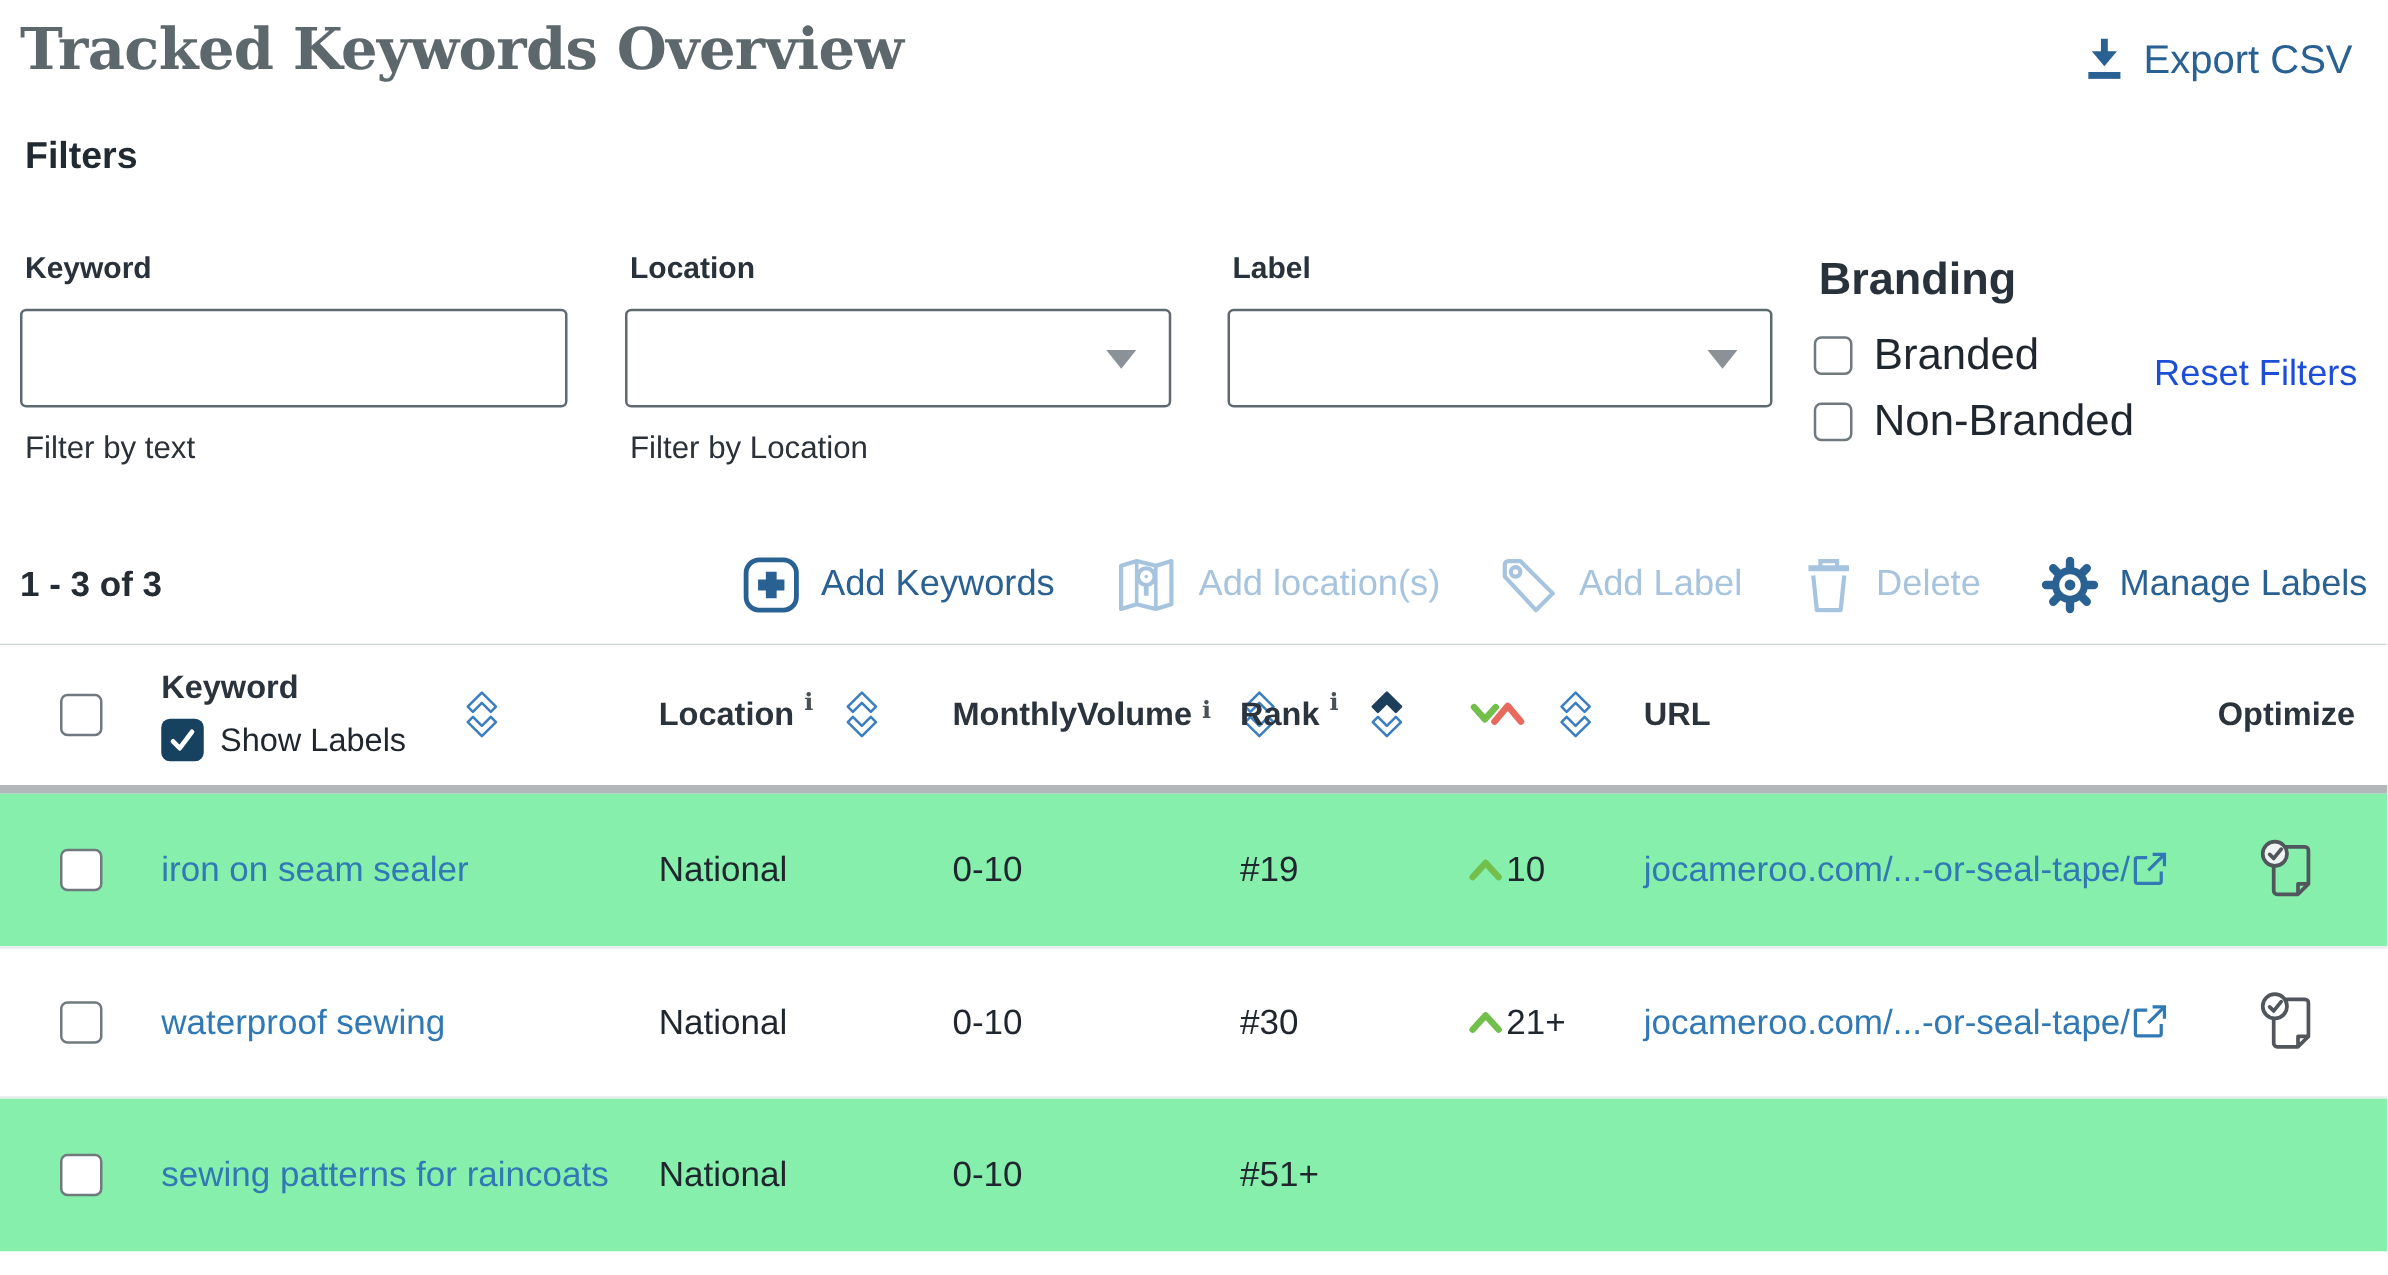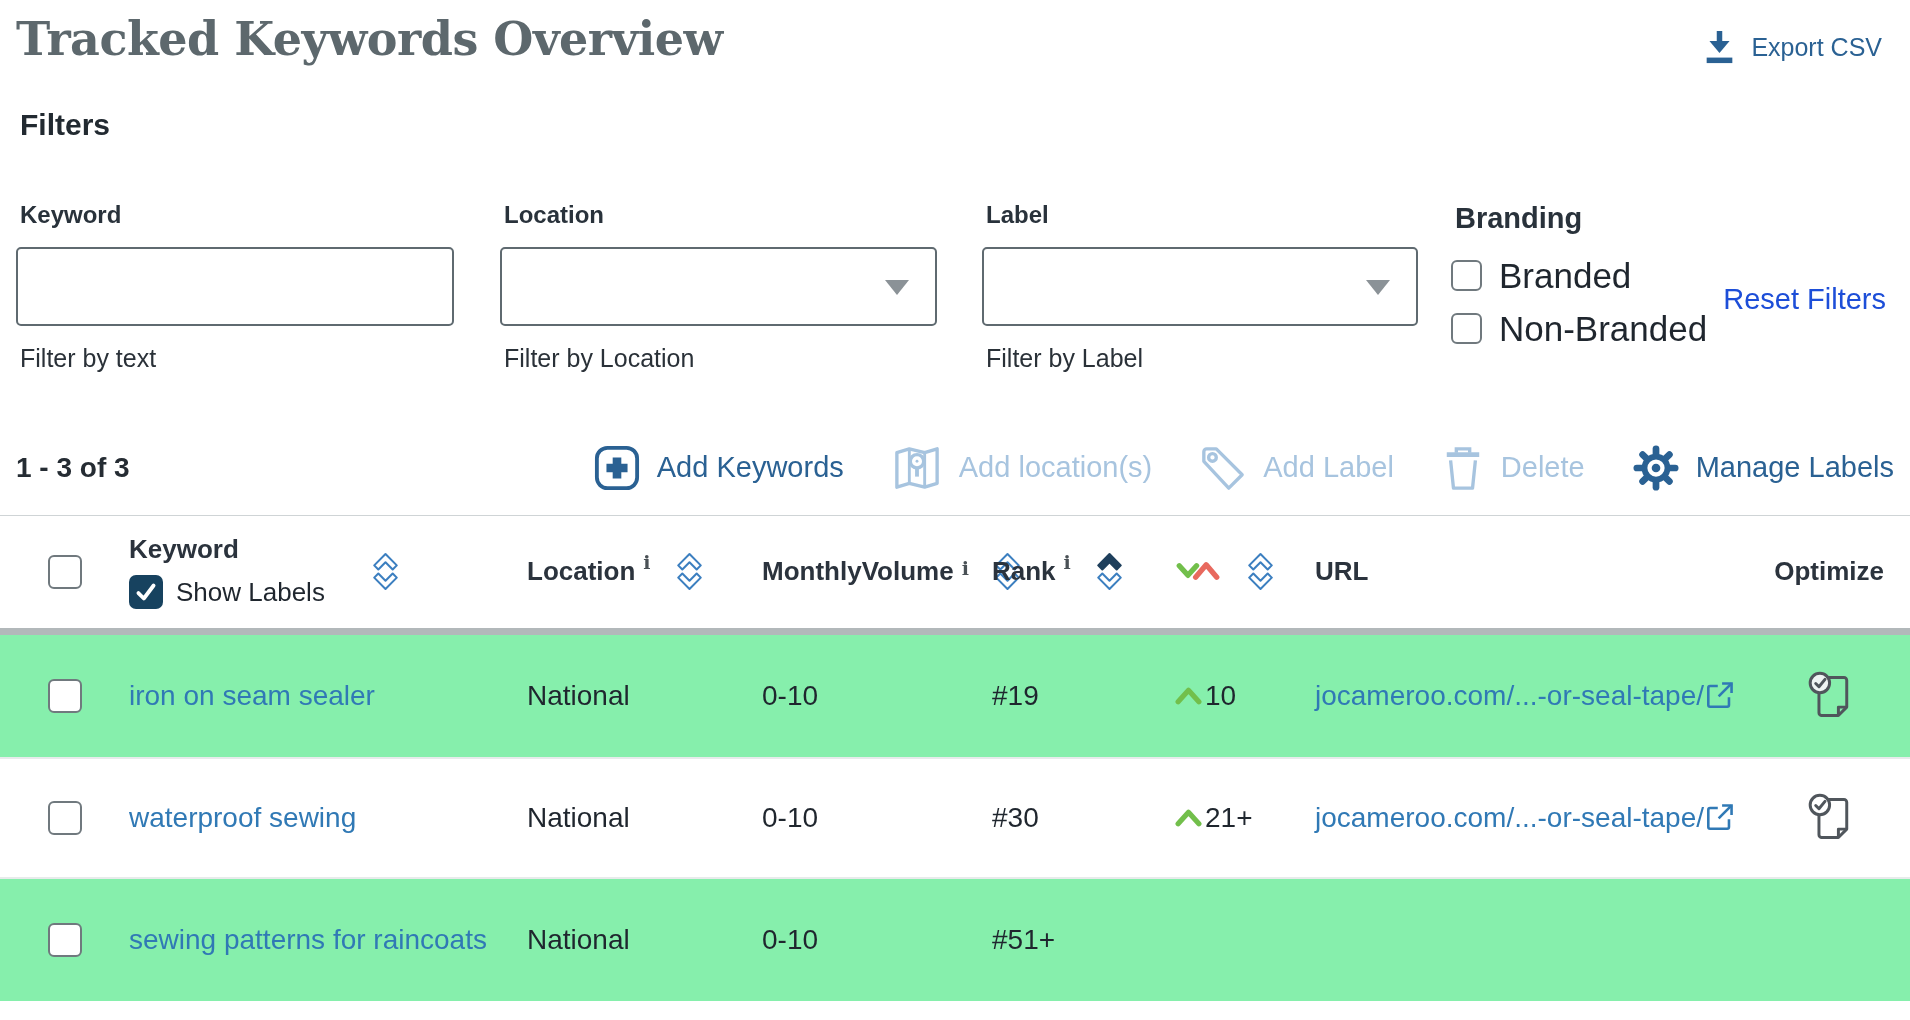--- a/index.html
+++ b/index.html
@@ -13,21 +13,21 @@
   .page { padding:12px 16px 0 16px; }
 
   
   .topbar { display:flex; justify-content:space-between; align-items:flex-start; }
   .page-title {
     margin:0; font-family:"DejaVu Serif", serif; font-weight:bold;
     font-size:46px; line-height:1.2; color:#5d686d; letter-spacing:-0.5px;
   }
   .export-btn {
     display:flex; align-items:center; gap:15px; margin-top:16px; margin-right:6px;
-    color:#2a6193; font-size:25px; cursor:pointer; background:none; border:none;
+    color:#2a6193; font-size:32px; cursor:pointer; background:none; border:none;
     font-family:"Liberation Sans", sans-serif;
   }
 
   
   .filters-heading { margin:40px 0 0 4px; font-size:30px; font-weight:bold; color:#222a31; line-height:1.2; }
   .filter-row { display:flex; margin-top:58px; }
   .filter-col { display:flex; flex-direction:column; }
   .f-label { font-size:24px; font-weight:bold; color:#29323b; line-height:1.2; margin-left:4px; }
   .f-control {
     margin-top:17px; height:79px; border:2px solid #5f6a70; border-radius:5px;
@@ -148,25 +148,24 @@
         <span class="caret"></span>
       </div>
       <span class="f-hint">Filter by Location</span>
     </div>
 
     <div class="filter-col col-label">
       <span class="f-label">Label</span>
       <div class="f-control f-select">
         <span class="caret"></span>
       </div>
-      <span class="f-hint">Filter by Label</span>
     </div>
 
     <div class="filter-col col-branding">
-      <span class="f-label" style="font-size:29px;">Branding</span>
+      <span class="f-label" style="font-size:36px;">Branding</span>
       <div class="branding-opts">
         <div class="cb-row">
           <span class="cb"></span>
           <span class="cb-label">Branded</span>
         </div>
         <div class="cb-row">
           <span class="cb"></span>
           <span class="cb-label">Non-Branded</span>
         </div>
       </div>

